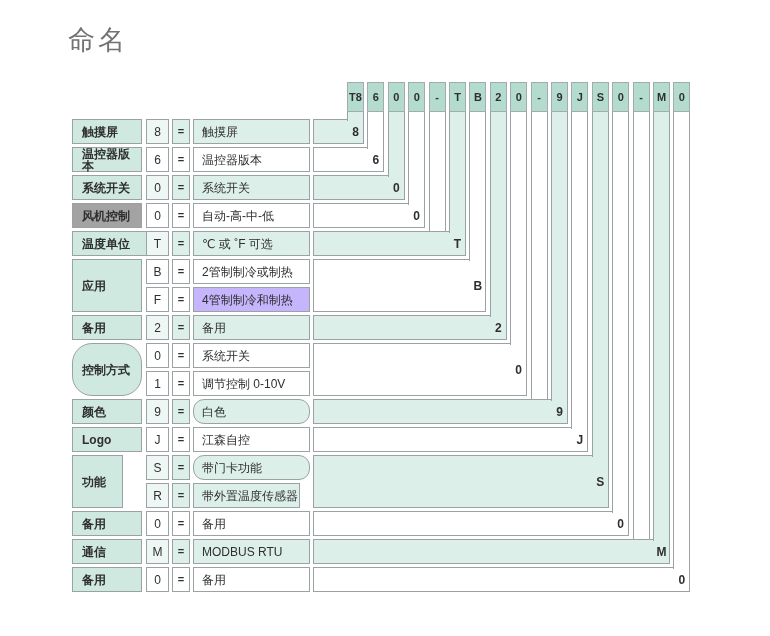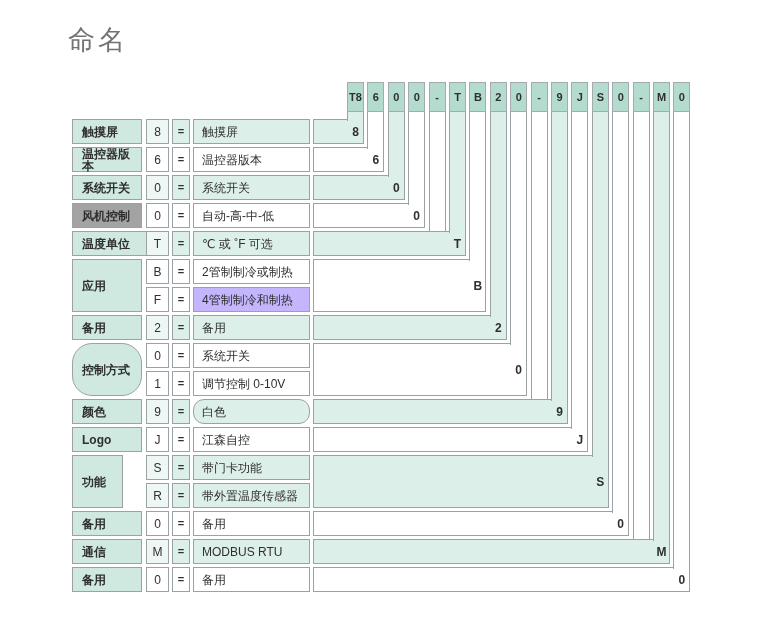--- a/index.html
+++ b/index.html
@@ -129,24 +129,24 @@
       <div class="abs band cellpad lab" style="left: 72px; top: 427px; width: 70px; height: 25px; background: rgb(207, 233, 224);">Logo</div>
       <div class="abs band cellpad code" style="left: 146px; top: 427px; width: 23px; height: 25px; background: rgb(255, 255, 255);">J</div>
       <div class="abs band cellpad eq" style="left: 172px; top: 427px; width: 18px; height: 25px; background: rgb(255, 255, 255);">=</div>
       <div class="abs band cellpad desc" style="left: 193px; top: 427px; width: 117px; height: 25px; background: rgb(255, 255, 255);">江森自控</div>
       <div class="abs band" style="left: 313px; top: 427px; width: 275.4px; height: 25px; background: rgb(255, 255, 255);"></div>
       <div class="abs strip" style="left: 571.4px; top: 112px; width: 17px; height: 317px; background: rgb(255, 255, 255);"></div>
       <div class="abs mark" style="left: 570.4px; top: 427px; width: 19px; height: 25px;">J</div>
       <div class="abs band cellpad lab" style="left: 72px; top: 455px; width: 51px; height: 53px; background: rgb(207, 233, 224);">功能</div>
       <div class="abs band cellpad code" style="left: 146px; top: 455px; width: 23px; height: 25px; background: rgb(238, 247, 243);">S</div>
       <div class="abs band cellpad eq" style="left: 172px; top: 455px; width: 18px; height: 25px; background: rgb(221, 239, 233);">=</div>
-      <div class="abs band cellpad desc" style="left: 193px; top: 455px; width: 117px; height: 25px; background: rgb(221, 239, 233);">带门卡功能</div>
+      <div class="abs band cellpad desc" style="left: 193px; top: 455px; width: 117px; height: 25px; background: rgb(221, 239, 233); border-radius: 11px;">带门卡功能</div>
       <div class="abs band cellpad code" style="left: 146px; top: 483px; width: 23px; height: 25px; background: rgb(238, 247, 243);">R</div>
       <div class="abs band cellpad eq" style="left: 172px; top: 483px; width: 18px; height: 25px; background: rgb(221, 239, 233);">=</div>
-      <div class="abs band cellpad desc" style="left: 193px; top: 483px; width: 117px; height: 25px; background: rgb(221, 239, 233);">带外置温度传感器</div>
+      <div class="abs band cellpad desc" style="left: 193px; top: 483px; width: 107px; height: 25px; background: rgb(221, 239, 233);">带外置温度传感器</div>
       <div class="abs band" style="left: 313px; top: 455px; width: 295.8px; height: 53px; background: rgb(221, 239, 233);"></div>
       <div class="abs strip" style="left: 591.8px; top: 112px; width: 17px; height: 345px; background: rgb(221, 239, 233);"></div>
       <div class="abs mark" style="left: 590.8px; top: 455px; width: 19px; height: 53px;">S</div>
       <div class="abs band cellpad lab" style="left: 72px; top: 511px; width: 70px; height: 25px; background: rgb(207, 233, 224);">备用</div>
       <div class="abs band cellpad code" style="left: 146px; top: 511px; width: 23px; height: 25px; background: rgb(255, 255, 255);">0</div>
       <div class="abs band cellpad eq" style="left: 172px; top: 511px; width: 18px; height: 25px; background: rgb(255, 255, 255);">=</div>
       <div class="abs band cellpad desc" style="left: 193px; top: 511px; width: 117px; height: 25px; background: rgb(255, 255, 255);">备用</div>
       <div class="abs band" style="left: 313px; top: 511px; width: 316.2px; height: 25px; background: rgb(255, 255, 255);"></div>
       <div class="abs strip" style="left: 612.2px; top: 112px; width: 17px; height: 401px; background: rgb(255, 255, 255);"></div>
       <div class="abs mark" style="left: 611.2px; top: 511px; width: 19px; height: 25px;">0</div>

